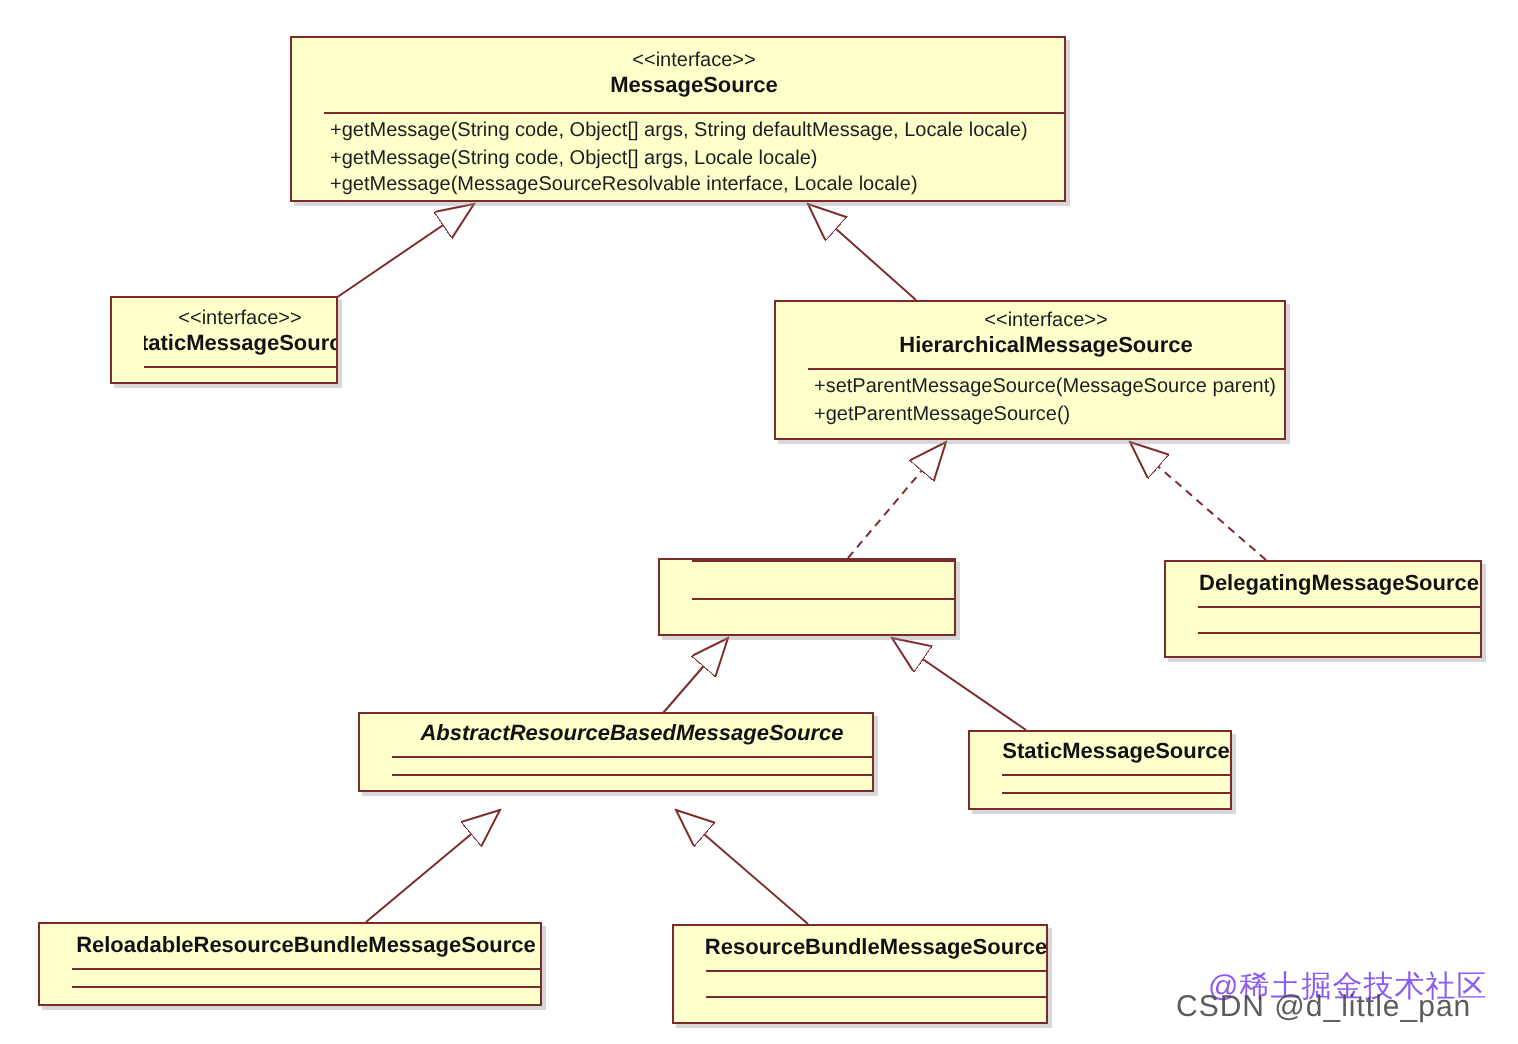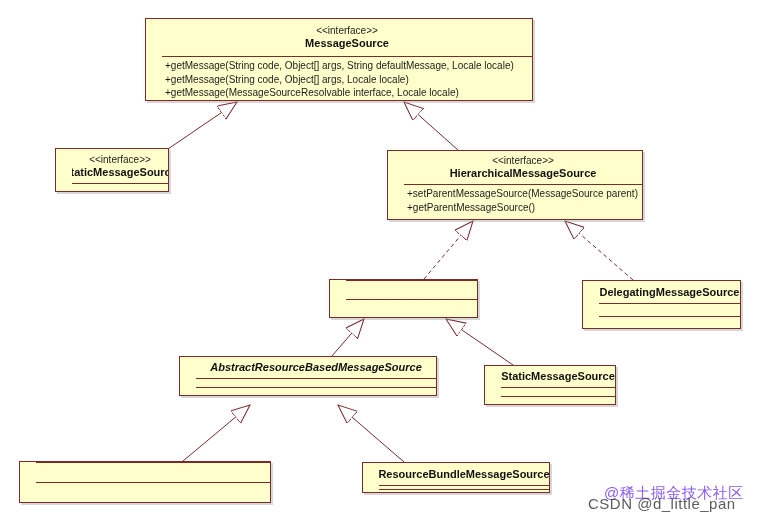--- a/index.html
+++ b/index.html
@@ -96,24 +96,27 @@
         <div class="strip"></div>
       </div>
       <div class="uml-box" style="left: 484px; top: 365px; width: 132px; height: 40px;">
         <div class="title" style="height: 21px;">
           <div class="cname">StaticMessageSource</div>
         </div>
         <div class="strip"></div>
         <div class="strip"></div>
       </div>
       <div class="uml-box" style="left: 19px; top: 461px; width: 252px; height: 42px;">
+        <div class="title" style="height: 22px;">
+          <div class="cname">ReloadableResourceBundleMessageSource</div>
+        </div>
         <div class="strip"></div>
         <div class="strip"></div>
       </div>
-      <div class="uml-box" style="left: 362px; top: 462px; width: 188px; height: 31px;">
+      <div class="uml-box" style="left: 336px; top: 462px; width: 188px; height: 50px;">
         <div class="title" style="height: 22px;">
           <div class="cname">ResourceBundleMessageSource</div>
         </div>
         <div class="strip"></div>
         <div class="strip"></div>
       </div>
     </div>
   <div class="watermark">
     <span class="wm-juejin">@稀土掘金技术社区</span>
     <span class="wm-csdn">CSDN @d_little_pan</span>

